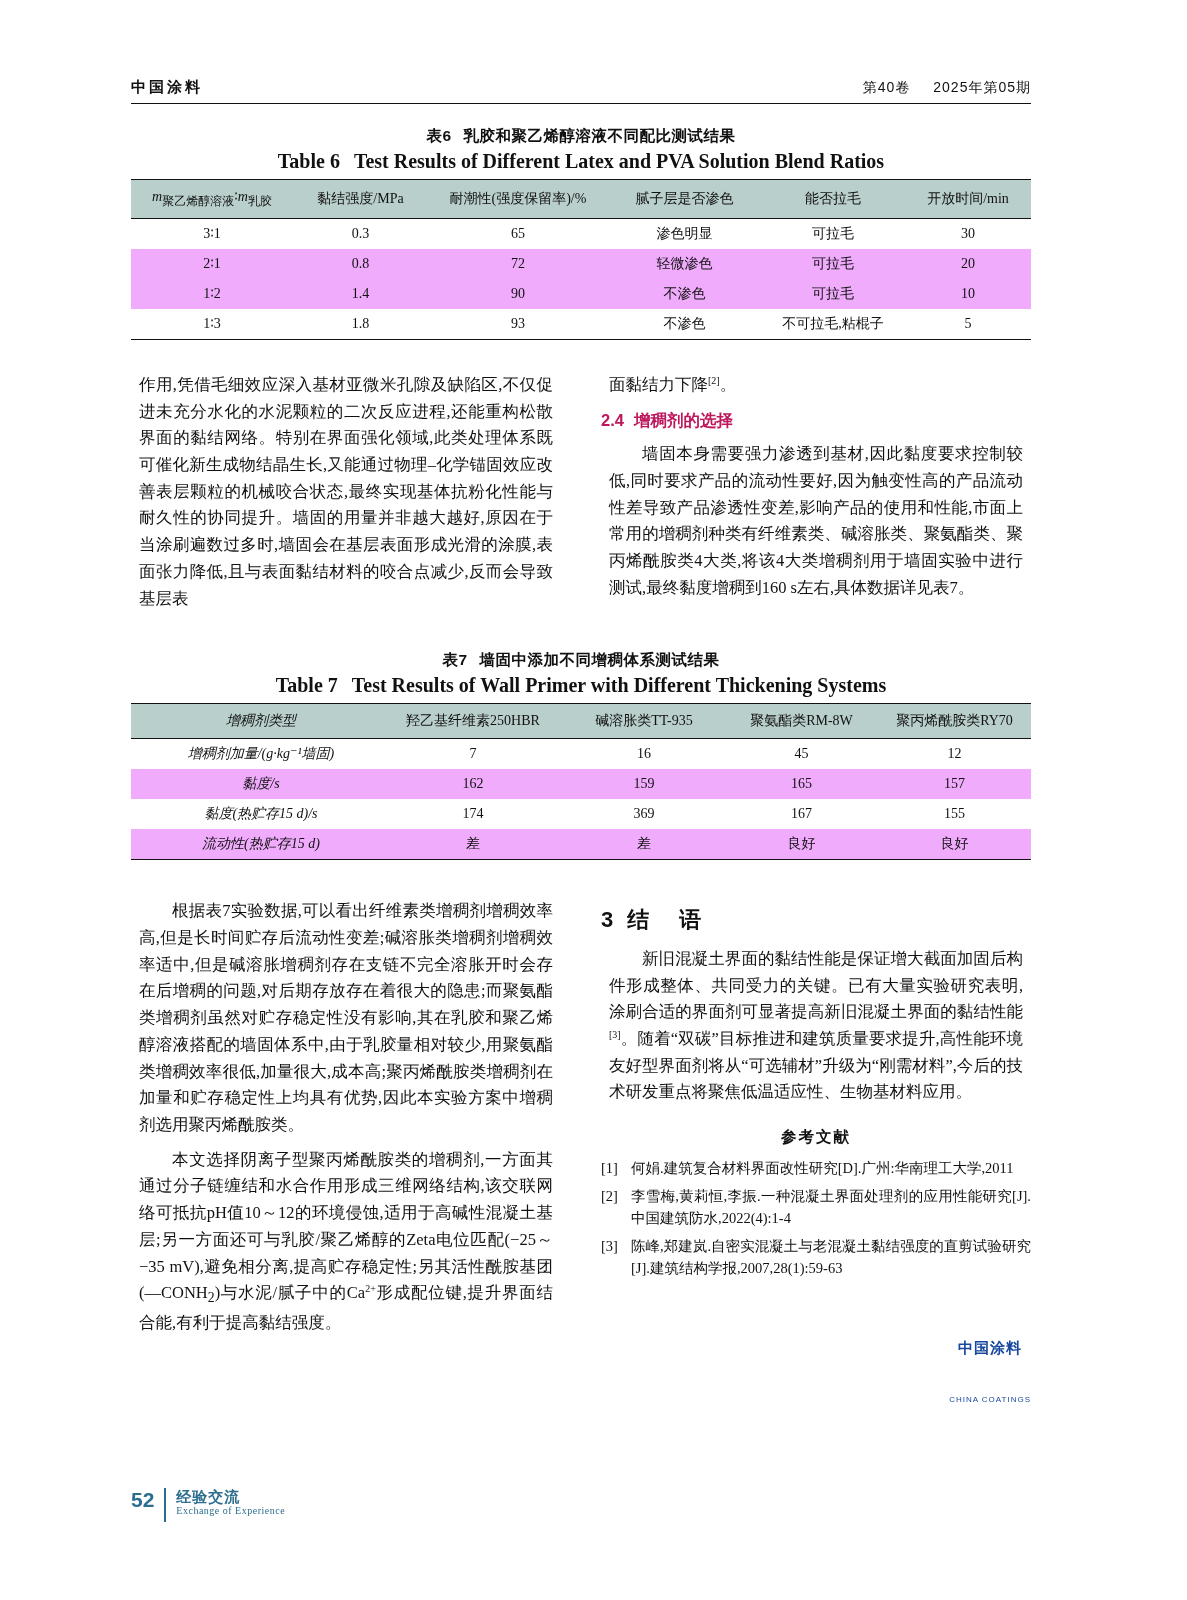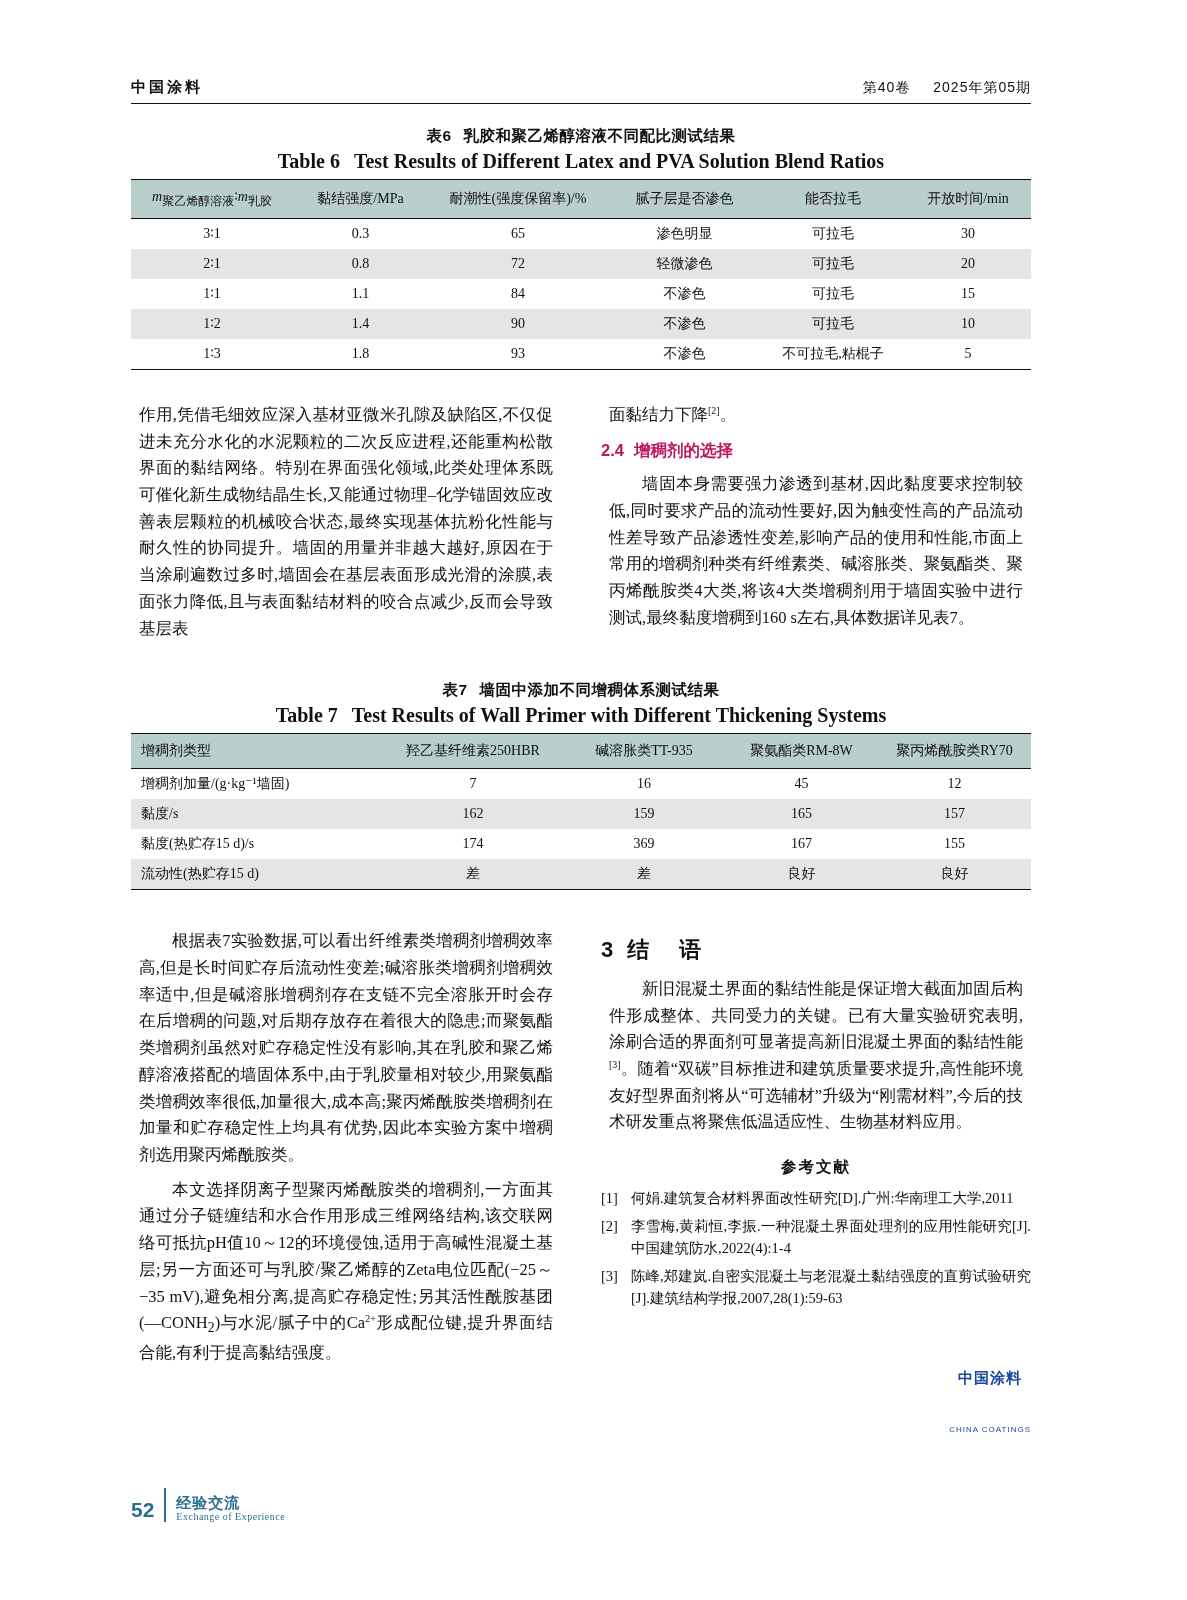--- a/index.html
+++ b/index.html
@@ -79,29 +79,30 @@
     padding: 6px 2px;
     font-weight: normal;
   }
   table.data thead th {
     background: #b9cfcc;
     font-size: 14px;
     padding: 8px 2px;
     border-top: 1.4px solid #111;
     border-bottom: 1px solid #111;
   }
-  table.data tbody tr.alt td { background: #e5e5e5; }
+  table.data tbody tr.alt td { background: #f0abfc; }
   table.data tbody tr:last-child td { border-bottom: 1.4px solid #111; }
   table.data th .sub { font-size: 12px; vertical-align: sub; }
   .ital { font-style: italic; }
 
   
   table.data7 td.first, table.data7 th.first {
-    text-align: left;
+    text-align: center;
     padding-left: 10px;
+    font-style: italic;
   }
 
   
   .cols {
     margin-top: 24px;
     display: flex;
     gap: 40px;
   }
   .col {
     width: 430px;
@@ -170,21 +171,21 @@
     color: #17479e;
     margin-top: 33px;
   }
 
   
   .footer {
     position: absolute;
     left: 131px;
     bottom: 78px;
     display: flex;
-    align-items: flex-end;
+    align-items: flex-start;
   }
   .footer .pno {
     font-family: "Liberation Sans", sans-serif;
     font-weight: bold;
     font-size: 21px;
     color: #2c6e8e;
     margin-right: 10px;
   }
   .footer .bar {
     width: 2px;
@@ -249,28 +250,20 @@
             <td>30</td>
           </tr>
           <tr class="alt">
             <td>2∶1</td>
             <td>0.8</td>
             <td>72</td>
             <td>轻微渗色</td>
             <td>可拉毛</td>
             <td>20</td>
           </tr>
-          <tr>
-            <td>1∶1</td>
-            <td>1.1</td>
-            <td>84</td>
-            <td>不渗色</td>
-            <td>可拉毛</td>
-            <td>15</td>
-          </tr>
           <tr class="alt">
             <td>1∶2</td>
             <td>1.4</td>
             <td>90</td>
             <td>不渗色</td>
             <td>可拉毛</td>
             <td>10</td>
           </tr>
           <tr>
             <td>1∶3</td>

